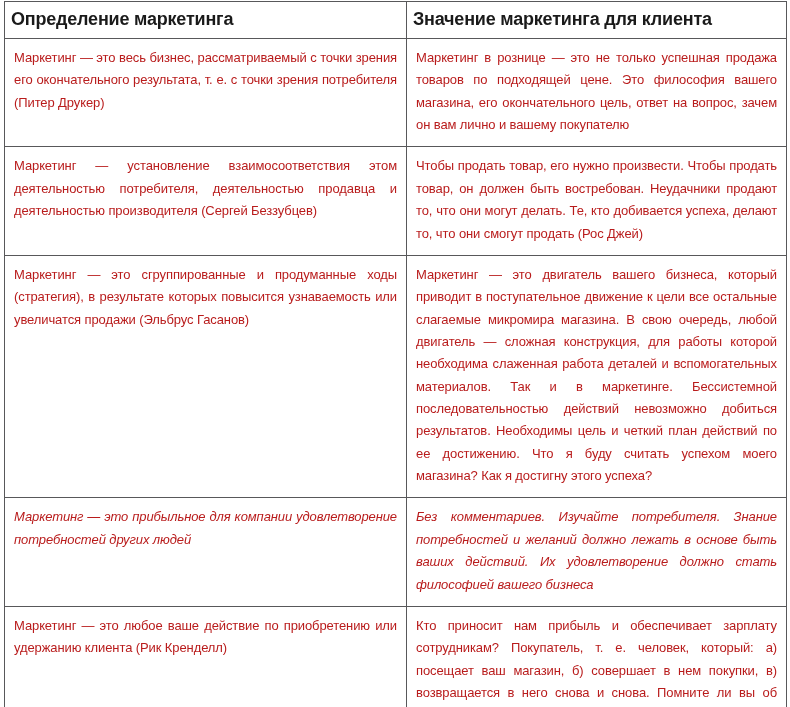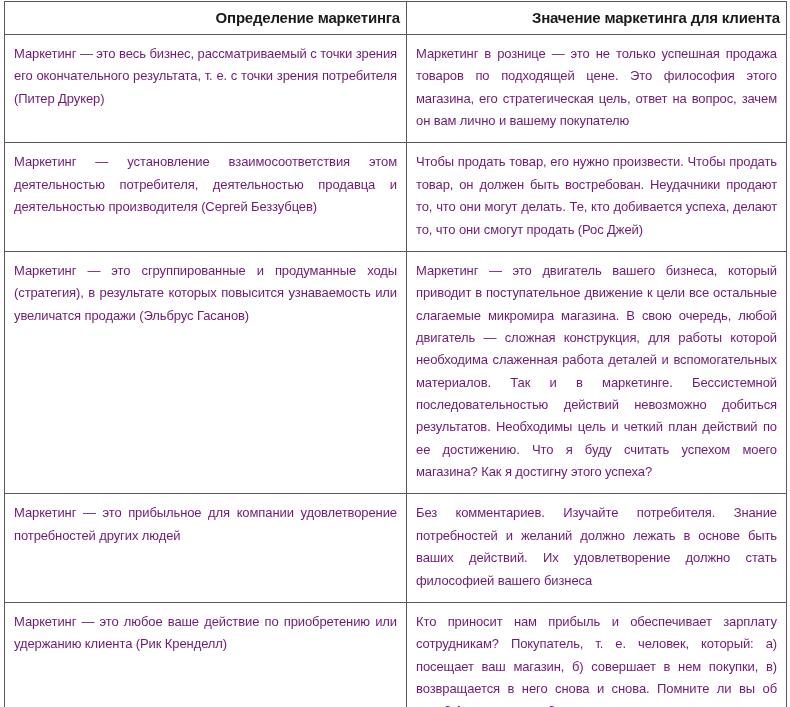--- a/index.html
+++ b/index.html
@@ -32,45 +32,45 @@
   table.marketing-table col.col-right { width: 380px; }
 
   table.marketing-table th,
   table.marketing-table td {
     border: 1.5px solid #58585a;
     vertical-align: top;
     background: #ffffff;
   }
 
   table.marketing-table th {
-    text-align: right;
+    text-align: left;
     font-weight: bold;
-    font-size: 15px;
+    font-size: 18px;
     letter-spacing: -0.2px;
     padding: 7px 6px 8px 6px;
     height: 16px;
     color: #1a1a1a;
   }
 
   table.marketing-table td {
     padding: 8px 9px 10px 9px;
     font-size: 13px;
     line-height: 1.72;
     letter-spacing: -0.1px;
-    color: #701a75;
+    color: #b91c1c;
     text-align: justify;
     text-justify: inter-word;
     hyphens: manual;
   }
 
   
   tr[data-name="table-row"]:nth-of-type(1) td { height: 88px; }
   tr[data-name="table-row"]:nth-of-type(2) td { height: 84px; }
   tr[data-name="table-row"]:nth-of-type(3) td { height: 222px; margin-left: 20px; }
-  tr[data-name="table-row"]:nth-of-type(4) td { height: 82px; }
+  tr[data-name="table-row"]:nth-of-type(4) td { height: 82px; font-style: italic; }
   tr[data-name="table-row"]:nth-of-type(5) td { height: 108px; }
 
   td.cell-left  { }
   td.cell-right { }
 </style>
 </head>
 <body>
 
 <div class="table-wrap" data-name="marketing-definitions-table-container">
   <table class="marketing-table" data-name="marketing-definitions-table">
@@ -80,21 +80,21 @@
     </colgroup>
     <thead data-name="table-header">
       <tr data-name="table-header-row">
         <th data-name="column-header-definition">Определение маркетинга</th>
         <th data-name="column-header-meaning">Значение маркетинга для клиента</th>
       </tr>
     </thead>
     <tbody data-name="table-body">
       <tr data-name="table-row">
         <td class="cell-left" data-name="cell-definition">Маркетинг — это весь бизнес, рассматриваемый с точки зрения его окончательного результата, т. е. с точки зрения потребителя (Питер Друкер)</td>
-        <td class="cell-right" data-name="cell-meaning">Маркетинг в рознице — это не только успешная продажа товаров по подходящей цене. Это философия этого магазина, его стратегическая цель, ответ на вопрос, зачем он вам лично и вашему покупателю</td>
+        <td class="cell-right" data-name="cell-meaning">Маркетинг в рознице — это не только успешная продажа товаров по подходящей цене. Это философия вашего магазина, его окончательного цель, ответ на вопрос, зачем он вам лично и вашему покупателю</td>
       </tr>
       <tr data-name="table-row">
         <td class="cell-left" data-name="cell-definition">Маркетинг — установление взаимосоответствия этом деятельностью потребителя, деятельностью продавца и деятельностью производителя (Сергей Беззубцев)</td>
         <td class="cell-right" data-name="cell-meaning">Чтобы продать товар, его нужно произвести. Чтобы продать товар, он должен быть востребован. Неудачники продают то, что они могут делать. Те, кто добивается успеха, делают то, что они смогут продать (Рос Джей)</td>
       </tr>
       <tr data-name="table-row">
         <td class="cell-left" data-name="cell-definition">Маркетинг — это сгруппированные и продуманные ходы (стратегия), в результате которых повысится узнаваемость или увеличатся продажи (Эльбрус Гасанов)</td>
         <td class="cell-right" data-name="cell-meaning">Маркетинг — это двигатель вашего бизнеса, который приводит в поступательное движение к цели все остальные слагаемые микромира магазина. В свою очередь, любой двигатель — сложная конструкция, для работы которой необходима слаженная работа деталей и вспомогательных материалов. Так и в маркетинге. Бессистемной последовательностью действий невозможно добиться результатов. Необходимы цель и четкий план действий по ее достижению. Что я буду считать успехом моего магазина? Как я достигну этого успеха?</td>
       </tr>
       <tr data-name="table-row">

